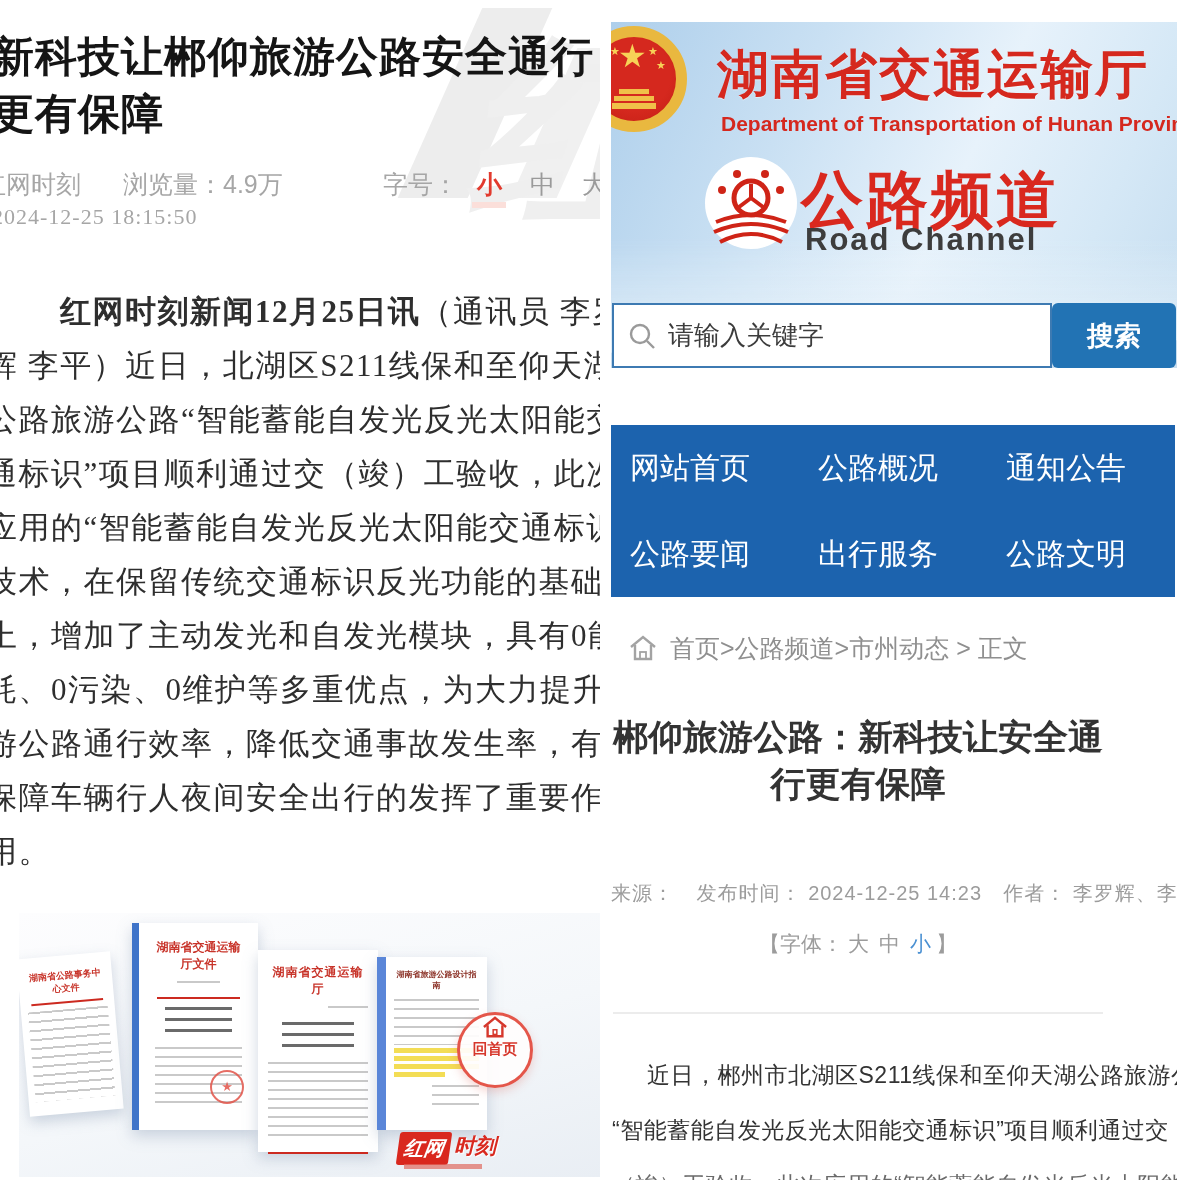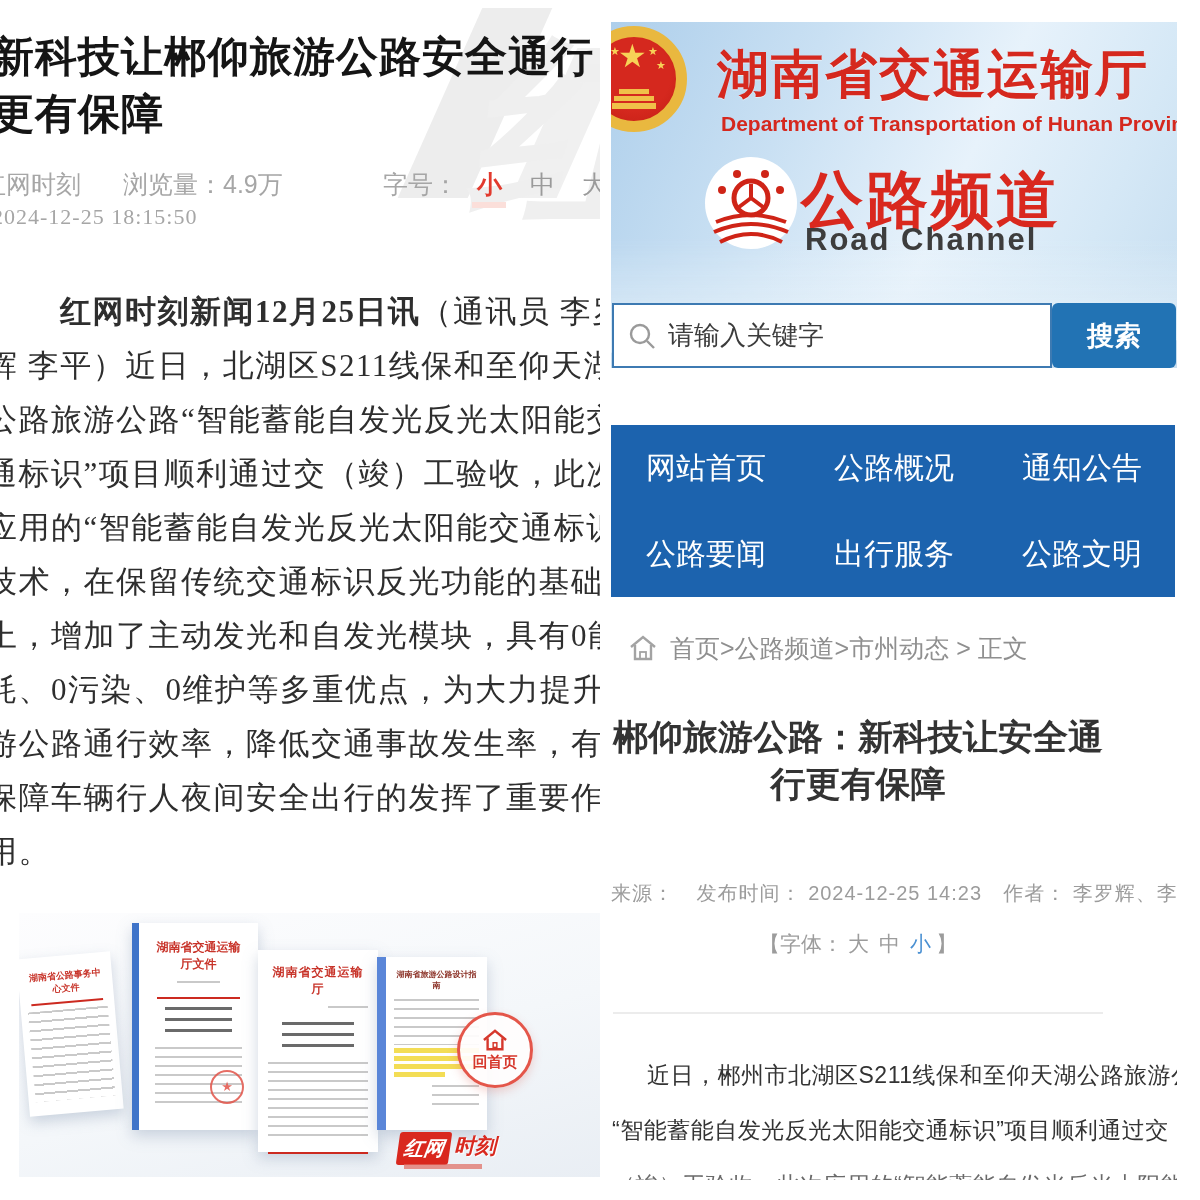--- a/index.html
+++ b/index.html
@@ -45,21 +45,21 @@
   .doc2 .doc-t{font-size:12px;}
   .doc3{left:239px;top:37px;width:120px;height:202px;padding:14px 10px;position:absolute;}
   .doc3 .doc-t{font-size:12px;letter-spacing:1px;}
   .doc4{left:358px;top:44px;width:110px;height:173px;border-left:9px solid #5a86d8;padding:12px 8px;}
   .doc4 .doc-t{font-size:8px;color:#8a2f24;}
   .seal{position:absolute;right:14px;bottom:26px;width:30px;height:30px;border:2px solid #e2544a;
         border-radius:50%;color:#e2544a;font-size:13px;line-height:30px;text-align:center;opacity:.85;}
   .hl{height:5px;background:#f3dd55;margin:3px 0;}
   .home-btn{position:absolute;left:438px;top:99px;width:76px;height:76px;border-radius:50%;
             border:3px solid #e4564a;background:rgba(255,253,253,.93);box-sizing:border-box;
-            display:flex;flex-direction:column;align-items:center;justify-content:center;
+            display:flex;flex-direction:column;align-items:center;
             box-shadow:0 4px 10px rgba(220,90,80,.25);}
   .home-btn .hb-label{color:#d6372c;font-size:15px;font-weight:700;margin-top:1px;white-space:nowrap;}
   .rn-logo{position:absolute;left:379px;top:219px;height:42px;display:flex;align-items:flex-start;}
   .rn-box{background:#d9281e;color:#fff;font-style:italic;font-weight:700;font-size:20px;
           padding:3px 6px;transform:skewX(-8deg);border-radius:3px;white-space:nowrap;}
   .rn-shi{color:#d9281e;font-style:italic;font-weight:700;font-size:21px;margin-left:4px;white-space:nowrap;
           text-shadow:1px 1px 0 #fff;}
   .rn-sub{position:absolute;left:6px;top:32px;width:78px;height:5px;background:#e0695f;opacity:.7;}
 
   
@@ -92,21 +92,21 @@
   .rp-search{position:absolute;left:0;top:303px;width:566px;height:52px;}
   .rp-sinput{position:absolute;left:1px;top:0;width:440px;height:65px;background:#fff;
              border:2px solid #3d7ab2;box-sizing:border-box;display:flex;align-items:center;padding-left:14px;}
   .rp-sinput input{border:none;outline:none;font-size:26px;color:#3c3c3c;margin-left:10px;width:330px;
                    font-family:inherit;background:transparent;}
   .rp-sinput input::placeholder{color:#3c3c3c;opacity:1;}
   .rp-sbtn{position:absolute;left:441px;top:0;width:124px;height:65px;background:#2273b4;border-radius:6px;
            color:#fff;font-size:27px;font-weight:700;display:flex;align-items:center;justify-content:center;cursor:pointer;}
   .rp-nav{position:absolute;left:0;top:425px;width:564px;height:172px;background:#1c63ae;
           display:grid;grid-template-columns:1fr 1fr 1fr;grid-template-rows:1fr 1fr;}
-  .rp-nav .ni{display:flex;align-items:center;padding-left:35px;color:#fff;font-size:30px;white-space:nowrap;cursor:pointer;}
+  .rp-nav .ni{display:flex;align-items:center;padding-left:19px;color:#fff;font-size:30px;white-space:nowrap;cursor:pointer;}
   .rp-bc{position:absolute;left:17px;top:630px;height:36px;display:flex;align-items:center;}
   .rp-bc .bc-text{font-size:25px;color:#8f8f8f;margin-left:12px;white-space:nowrap;}
   .rp-a-title{position:absolute;left:0;top:713px;width:494px;text-align:center;
               font-size:35px;font-weight:700;line-height:47px;color:#333;}
   .rp-a-meta{position:absolute;left:0;top:880px;width:494px;text-align:center;font-size:20px;
              color:#9c9c9c;white-space:nowrap;letter-spacing:1px;}
   .rp-a-meta .gap{display:inline-block;width:16px;}
   .rp-fontbar{position:absolute;left:0;top:930px;width:494px;text-align:center;font-size:21px;color:#9c9c9c;}
   .rp-fontbar .fsz{margin:0 5px;cursor:pointer;}
   .rp-fontbar .blue{color:#4a90d2;}

